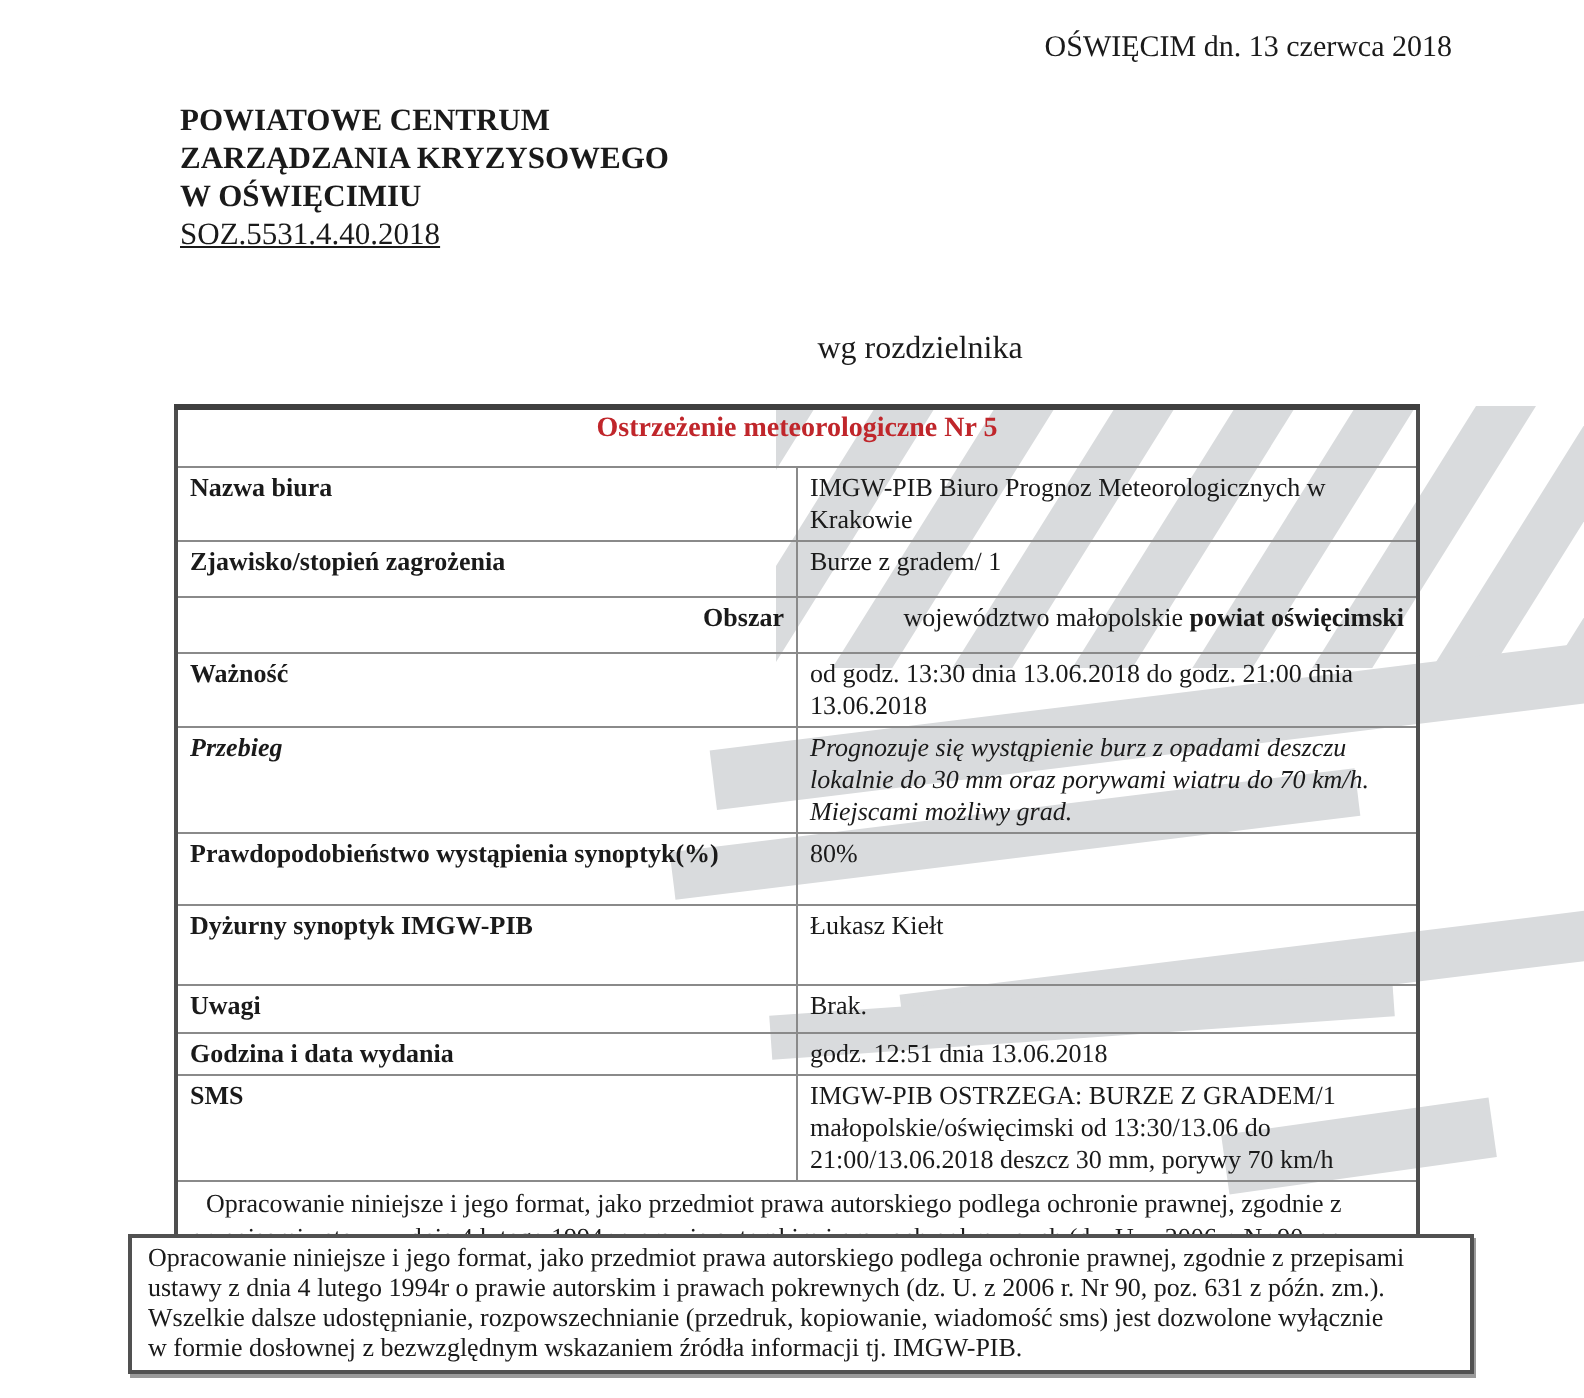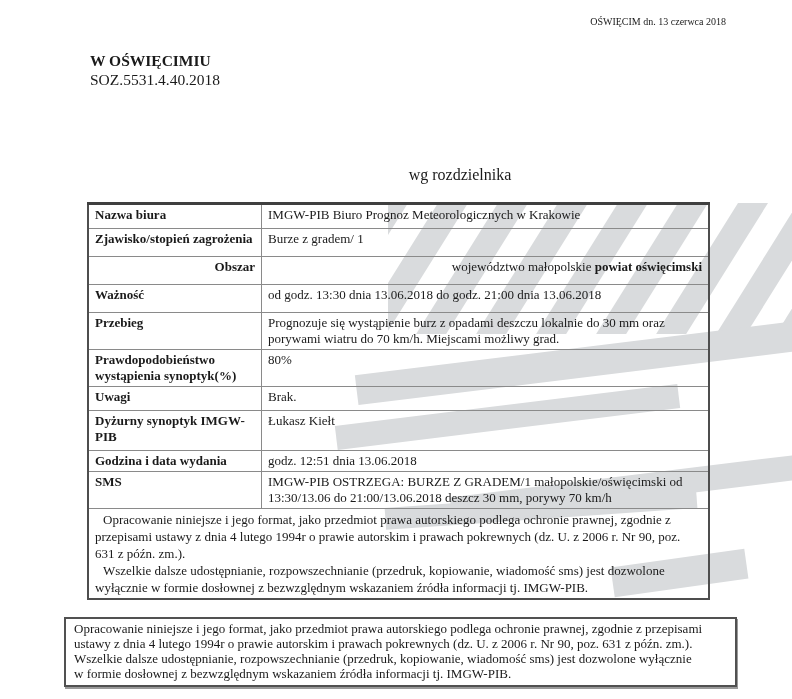--- a/index.html
+++ b/index.html
@@ -23,25 +23,25 @@
   .band{position:absolute;background:#d9dbdd;}
   .band-1{left:355px;top:348px;width:445px;height:30px;transform:rotate(-7deg);}
   .band-2{left:335px;top:405px;width:345px;height:24px;transform:rotate(-7deg);}
   .band-3{left:450px;top:476px;width:350px;height:25px;transform:rotate(-7deg);}
   .band-4{left:385px;top:497px;width:312px;height:22px;transform:rotate(-4deg);}
   .band-5{left:612px;top:558px;width:135px;height:30px;transform:rotate(-8deg);}
   
   .content{position:absolute;inset:0;z-index:1;}
   .date-line{
     position:absolute;top:16px;right:66px;
-    font-size:10px;
+    font-size:15px;
   }
   .org-block{position:absolute;left:90px;top:51px;font-size:15.5px;line-height:19px;}
   .org-block .b{font-weight:bold;}
-  .org-ref{font-weight:normal;}
+  .org-ref{font-weight:normal;text-decoration:underline;}
   .distribution{position:absolute;left:0;top:166px;width:920px;text-align:center;font-size:16px;}
   
   table.warning{
     position:absolute;left:87px;top:202px;width:623px;
     border-collapse:collapse;table-layout:fixed;
     background:transparent;
     font-size:13px;line-height:16px;
   }
   table.warning{border:2px solid #4e4e4e;border-top:3px solid #3f3f3f;}
   table.warning td{
@@ -93,60 +93,65 @@
     <div class="band band-3" style="background: rgb(217, 219, 221);"></div>
     <div class="band band-4" style="background: rgb(217, 219, 221);"></div>
     <div class="band band-5" style="background: rgb(217, 219, 221);"></div>
   </div>
 
   <div class="content">
 
     <div class="date-line">OŚWIĘCIM dn. 13 czerwca 2018</div>
 
     <div class="org-block">
+      <div class="b">POWIATOWE CENTRUM</div>
+      <div class="b">ZARZĄDZANIA KRYZYSOWEGO</div>
       <div class="b">W OŚWIĘCIMIU</div>
       <div class="org-ref">SOZ.5531.4.40.2018</div>
     </div>
 
     <div class="distribution">wg rozdzielnika</div>
 
     <table class="warning">
       <tbody id="rows">
+        <tr>
+          <td class="title-cell" colspan="2" style="color: rgb(192, 38, 43);">Ostrzeżenie meteorologiczne Nr 5</td>
+        </tr>
 
       <tr style="height: 25px;">
             <td class="lbl">Nazwa biura</td>
             <td>IMGW-PIB Biuro Prognoz Meteorologicznych w Krakowie</td>
           </tr>
           <tr style="height: 28px;">
             <td class="lbl">Zjawisko/stopień zagrożenia</td>
             <td>Burze z gradem/ 1</td>
           </tr>
           <tr style="height: 28px; text-align: right;">
             <td class="lbl">Obszar</td>
             <td>województwo małopolskie <b>powiat oświęcimski</b></td>
           </tr>
           <tr style="height: 28px; padding-left: 36px;">
             <td class="lbl">Ważność</td>
             <td>od godz. 13:30 dnia 13.06.2018 do godz. 21:00 dnia 13.06.2018</td>
           </tr>
-          <tr style="height: 34px;">
+          <tr style="height: 34px; font-style: italic;">
             <td class="lbl">Przebieg</td>
             <td>Prognozuje się wystąpienie burz z opadami deszczu lokalnie do 30 mm oraz porywami wiatru do 70 km/h. Miejscami możliwy grad.</td>
           </tr>
           <tr style="height: 36px;">
             <td class="lbl">Prawdopodobieństwo wystąpienia synoptyk(%)</td>
             <td>80%</td>
           </tr>
+          <tr style="height: 40px;">
+            <td class="lbl">Dyżurny synoptyk IMGW-PIB</td>
+            <td>Łukasz Kiełt</td>
+          </tr>
           <tr style="height: 24px;">
             <td class="lbl">Uwagi</td>
             <td>Brak.</td>
-          </tr>
-          <tr style="height: 40px;">
-            <td class="lbl">Dyżurny synoptyk IMGW-PIB</td>
-            <td>Łukasz Kiełt</td>
           </tr>
           <tr style="height: 20px; border-radius: 11px;">
             <td class="lbl">Godzina i data wydania</td>
             <td>godz. 12:51 dnia 13.06.2018</td>
           </tr>
           <tr style="height: 37px;">
             <td class="lbl">SMS</td>
             <td>IMGW-PIB OSTRZEGA: BURZE Z GRADEM/1 małopolskie/oświęcimski od 13:30/13.06 do 21:00/13.06.2018 deszcz 30 mm, porywy 70 km/h</td>
           </tr>
         </tbody>

